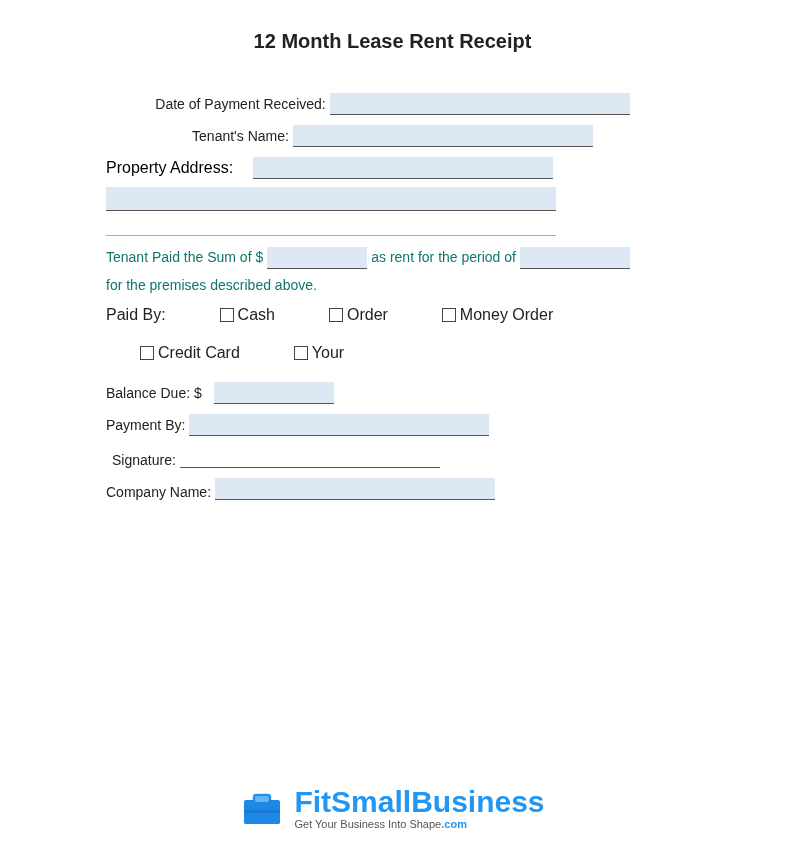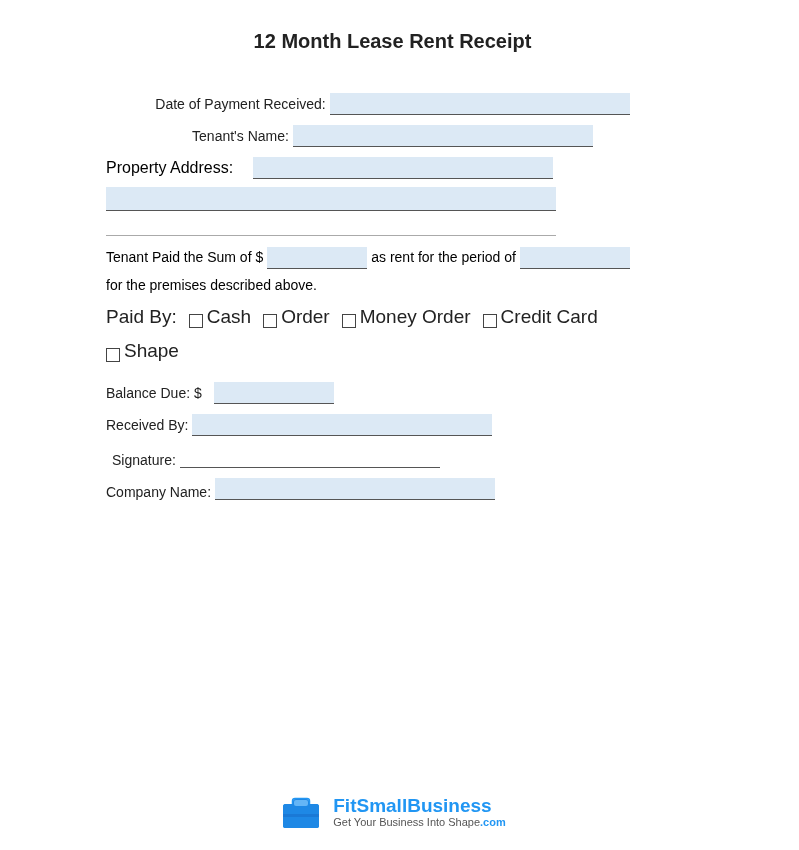--- a/index.html
+++ b/index.html
@@ -71,21 +71,21 @@
       border-top: 1.5px solid #aaa;
       width: 450px;
       margin: 10px 0;
     }
     .sum-row {
       display: flex;
       align-items: center;
       flex-wrap: wrap;
       gap: 4px;
       font-size: 14px;
-      color: #000000;
+      color: #0f766e;
       line-height: 1.7;
     }
     .sum-input {
       display: inline-block;
       background: #dce9f5;
       height: 22px;
       width: 100px;
       border-bottom: 1.5px solid #555;
       vertical-align: middle;
     }
@@ -93,30 +93,31 @@
       display: inline-block;
       background: #dce9f5;
       height: 22px;
       width: 110px;
       border-bottom: 1.5px solid #555;
       vertical-align: middle;
     }
     .paid-by-row {
       display: flex;
       align-items: center;
-      gap: 12px;
-      font-size: 19px;
+      gap: 20px;
+      font-size: 16px;
       color: #222;
       margin-top: 8px;
       flex-wrap: wrap;
     }
     .checkbox-group {
       display: flex;
-      align-items: flex-end;
-      gap: 4px;
+      align-items: center;
+      gap: 4px;
+      margin-left: 34px;
     }
     .checkbox {
       width: 14px;
       height: 14px;
       border: 1.5px solid #444;
       background: #fff;
       display: inline-block;
       flex-shrink: 0;
     }
     .balance-row {
@@ -195,21 +196,21 @@
     .briefcase-icon {
       width: 44px;
       height: 36px;
     }
     .footer-brand {
       display: flex;
       flex-direction: column;
       align-items: flex-start;
     }
     .brand-name {
-      font-size: 19px;
+      font-size: 30px;
       font-weight: bold;
       color: #333;
       line-height: 1.1;
     }
     .brand-name span {
       color: #2196f3;
     }
     .brand-tagline {
       font-size: 11px;
       color: #555;
@@ -269,31 +270,31 @@
     <div class="checkbox-group">
       <div class="checkbox"></div>
       <span>Money Order</span>
     </div>
     <div class="checkbox-group">
       <div class="checkbox"></div>
       <span>Credit Card</span>
     </div>
     <div class="checkbox-group">
       <div class="checkbox"></div>
-      <span>Shape</span>
+      <span>Your</span>
     </div>
   </div>
 
   <div class="balance-row">
     <span>Balance Due: $</span>
     <div class="balance-input"></div>
   </div>
 
   <div class="received-row">
-    <span>Received By:</span>
+    <span>Payment By:</span>
     <div class="received-input"></div>
   </div>
 
   <div class="signature-row">
     <span>Signature:</span>
     <div class="signature-line"></div>
   </div>
 
   <div class="company-row">
     <span>Company Name:</span>

